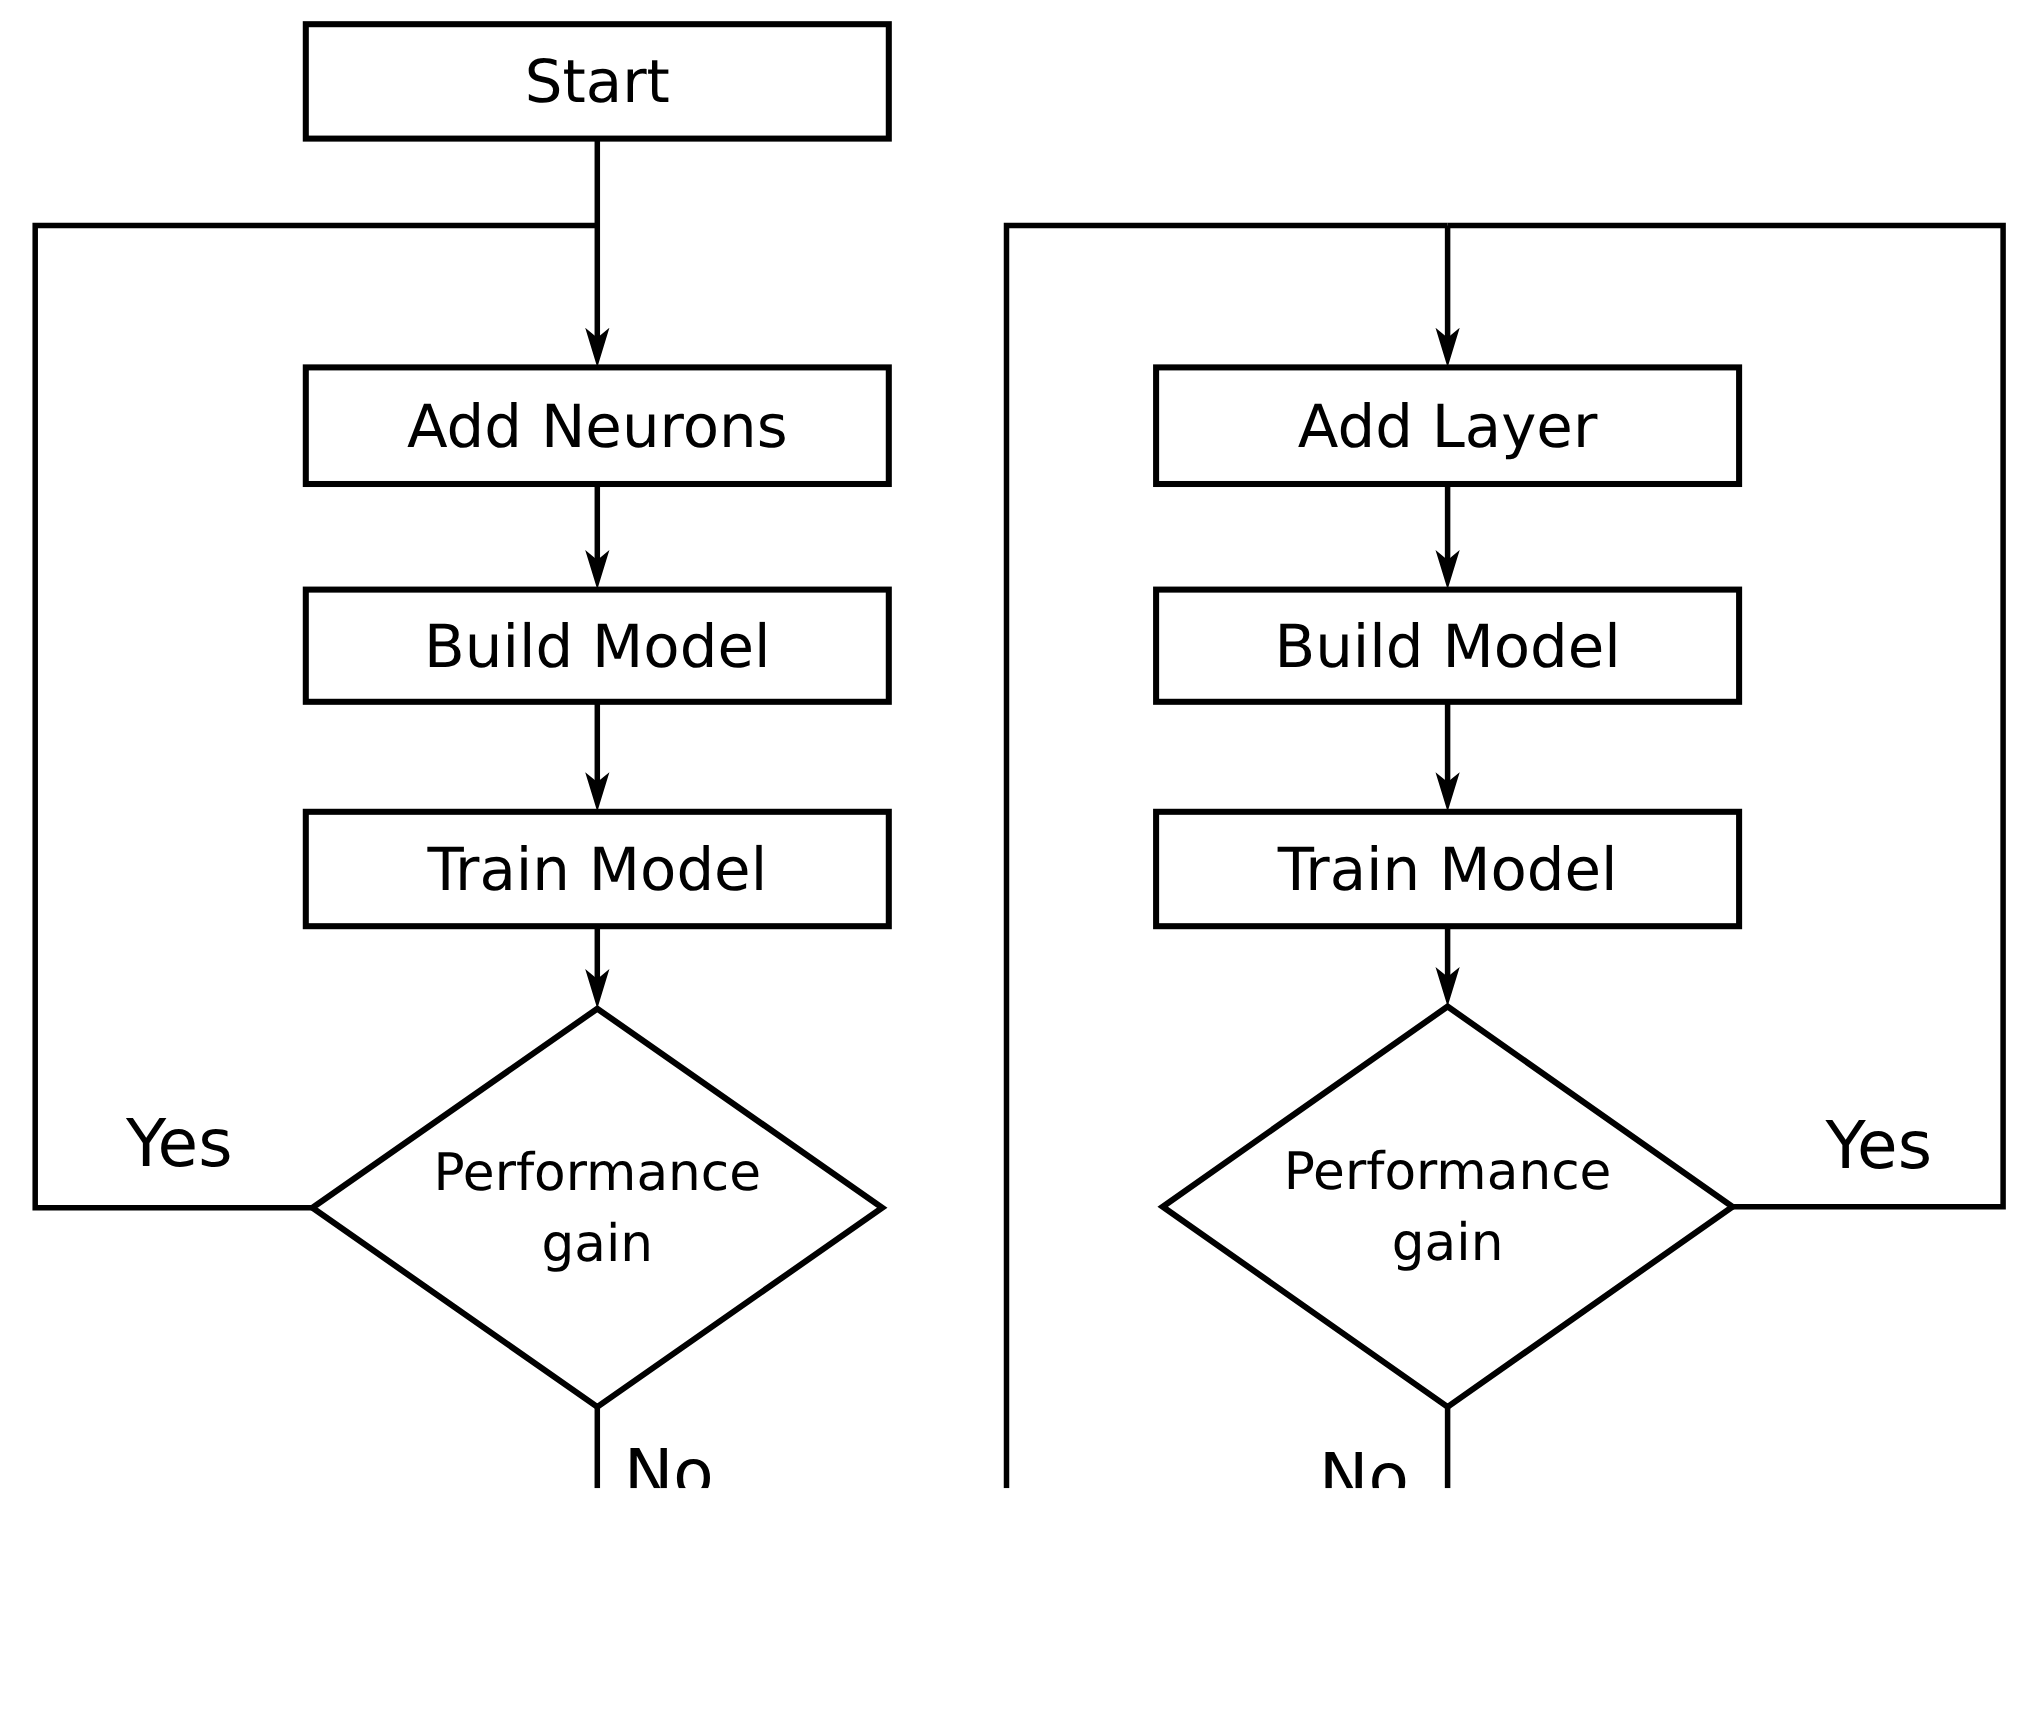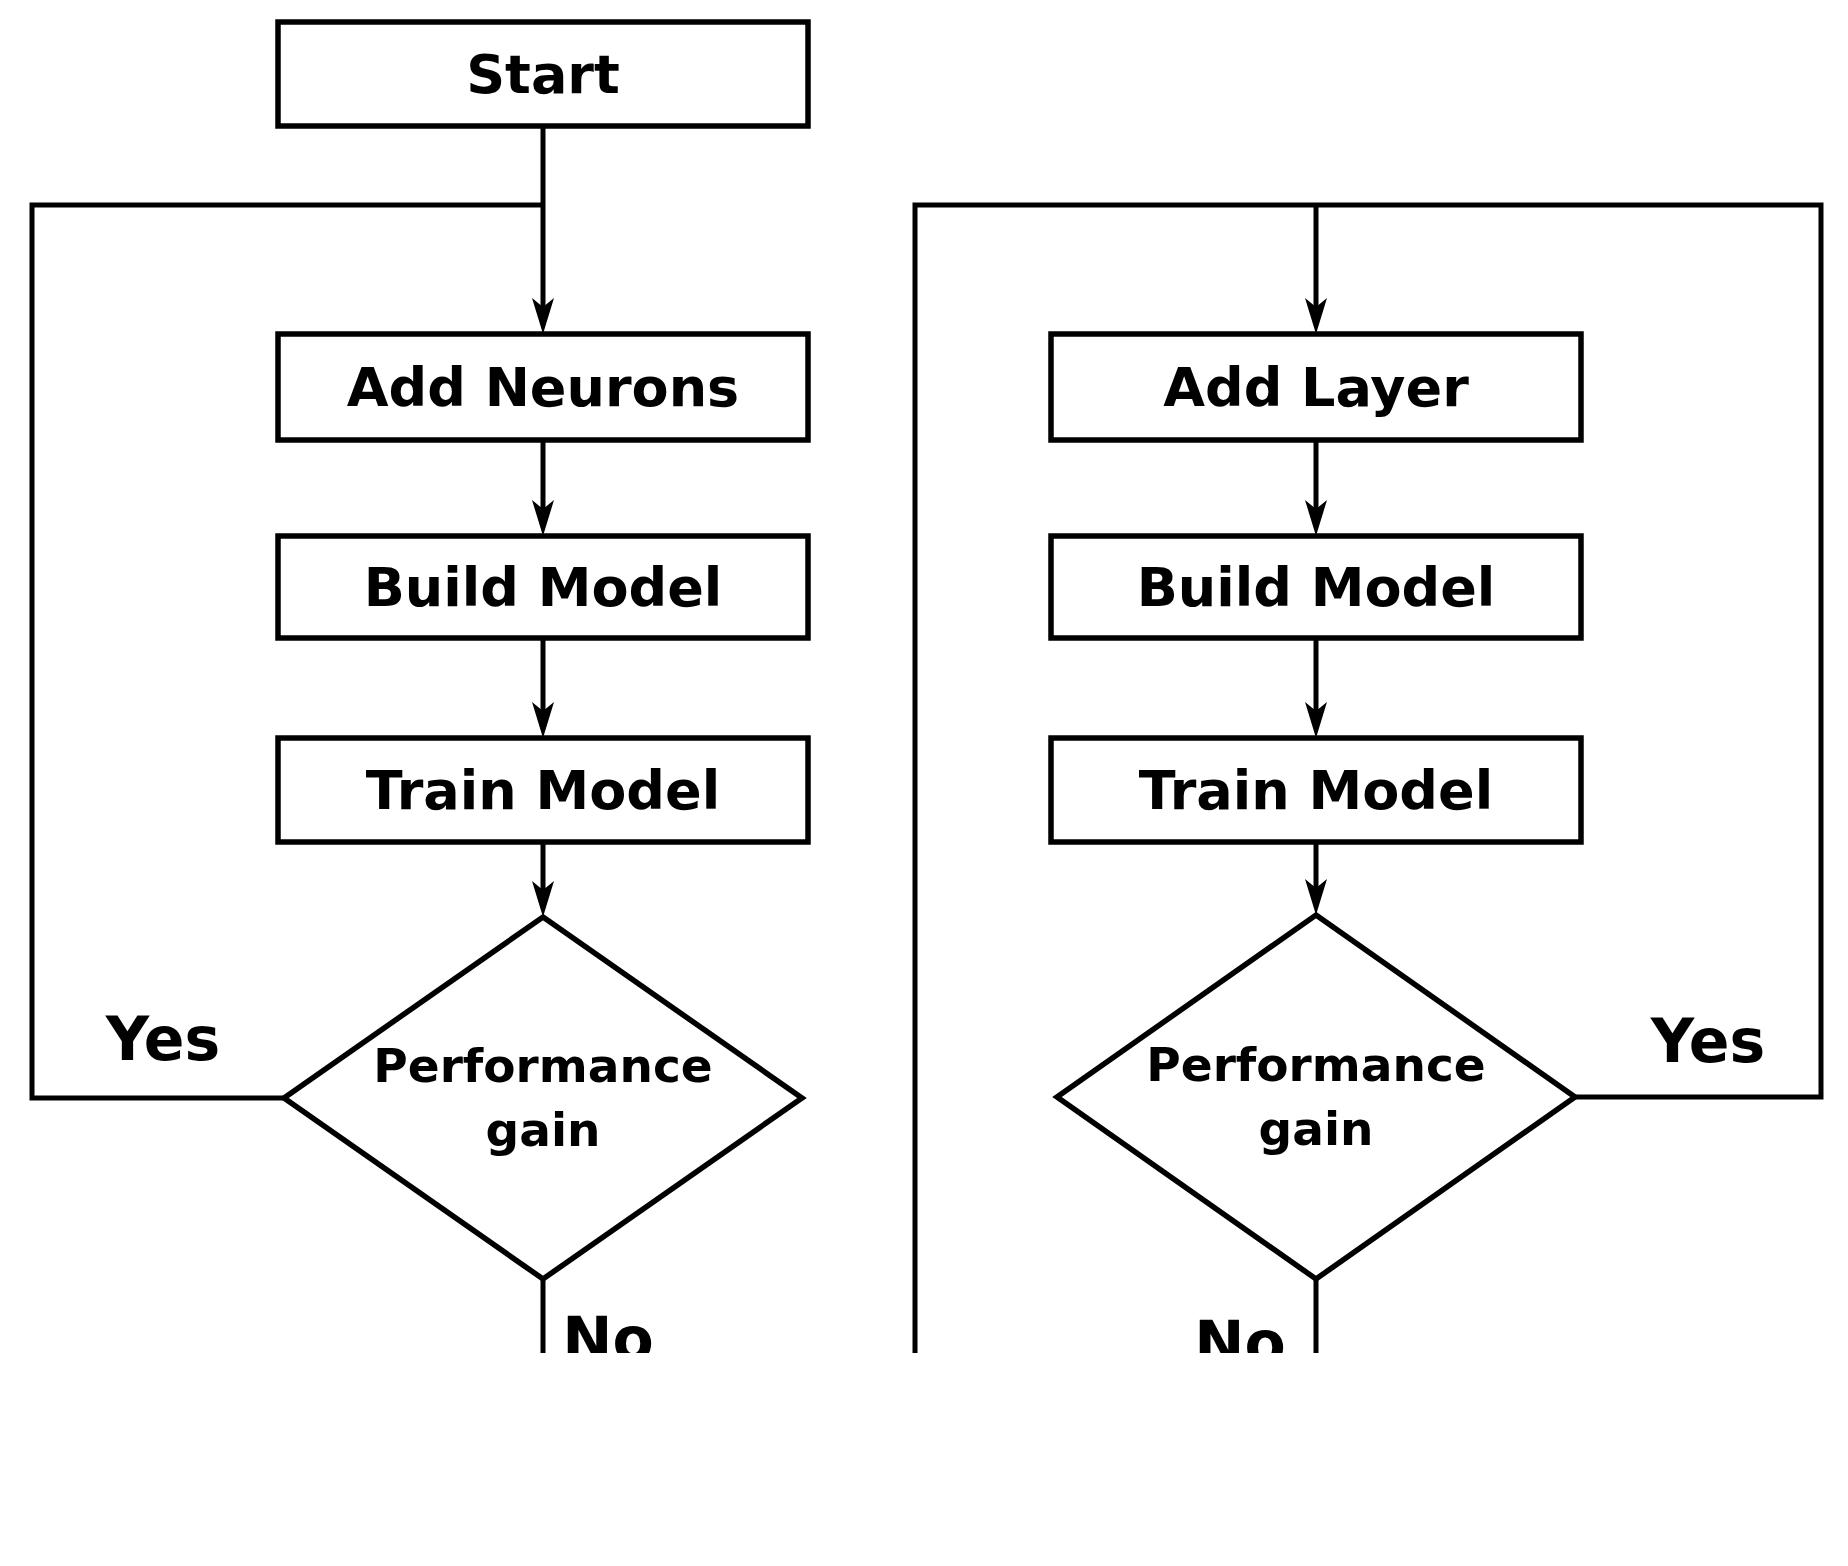--- a/index.html
+++ b/index.html
@@ -6,21 +6,20 @@
     margin: 0;
     padding: 0;
     background: #ffffff;
   }
   .stage {
     position: relative;
     width: 1848px;
     height: 1353px;
     background: #ffffff;
     overflow: hidden;
-    font-weight: bold;
   }
   svg { display: block; }
   .node-shape {
     fill: #ffffff;
     stroke: #000000;
     stroke-width: 5.5;
   }
   .connector {
     fill: none;
     stroke: #000000;

